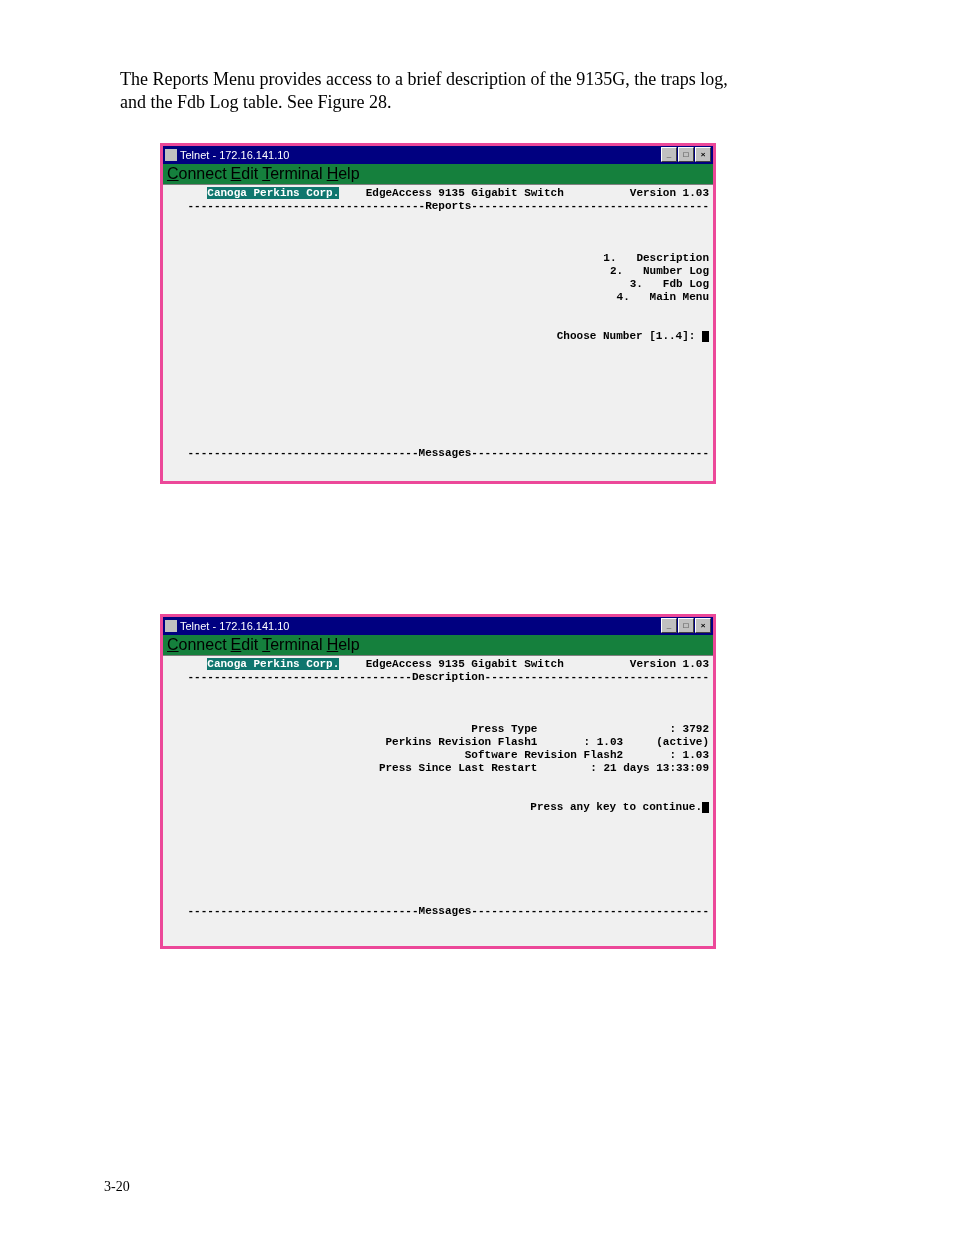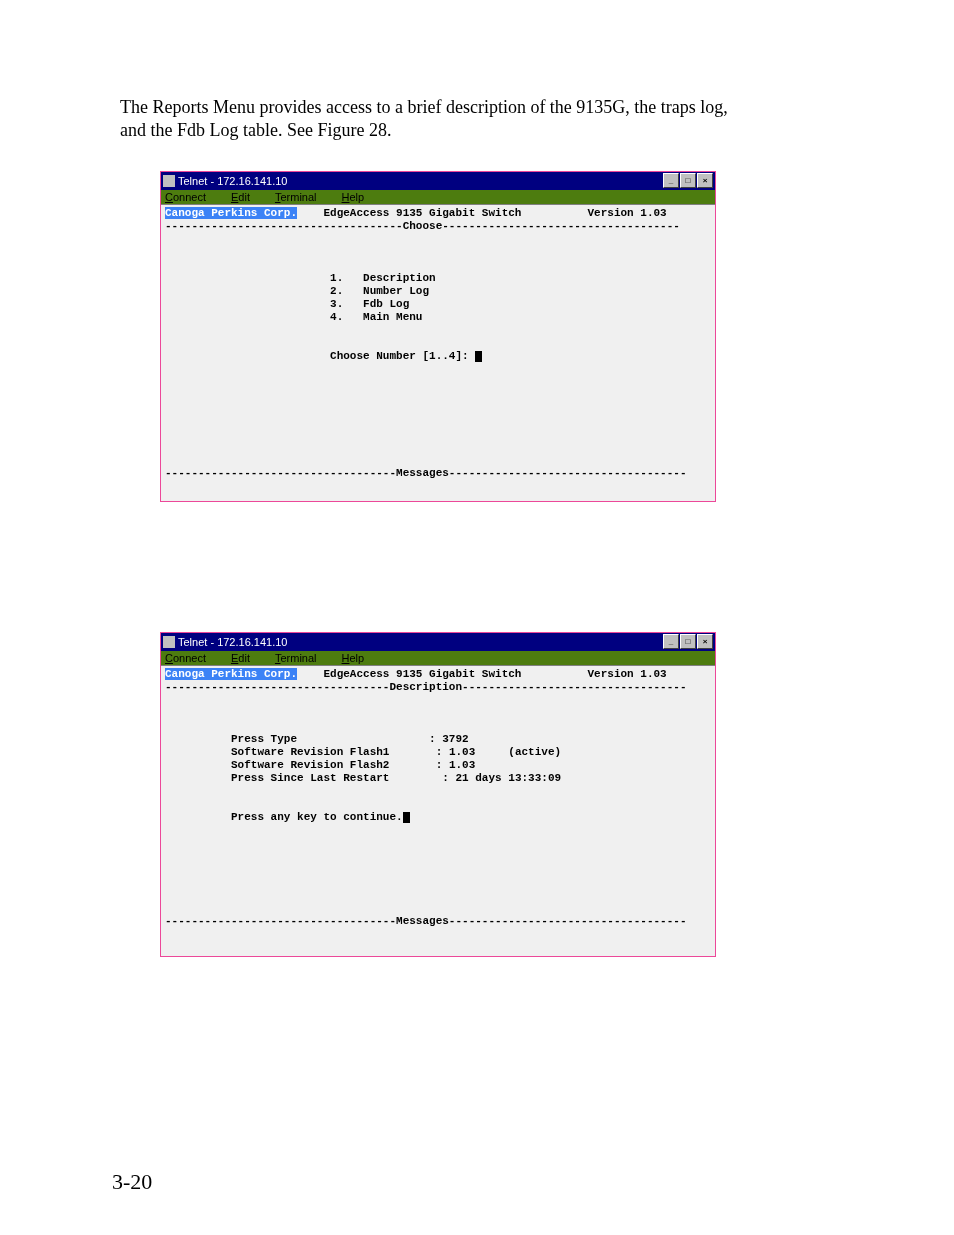--- a/index.html
+++ b/index.html
@@ -6,40 +6,41 @@
     margin: 0;
     padding: 0;
     background: #fff;
     font-family: "Times New Roman", Times, serif;
     color: #000;
   }
   .page {
     width: 876px;
     min-height: 1235px;
     box-sizing: border-box;
-    padding: 96px 120px 40px 120px;
+    padding: 68px 120px 40px 120px;
     position: relative;
   }
   .body-text {
     font-size: 18px;
     line-height: 1.3;
     margin-bottom: 28px;
   }
   .page-number {
     position: absolute;
     bottom: 40px;
-    left: 112px;
-    font-size: 22px;
+    left: 104px;
+    font-size: 14px;
   }
   .telnet-window {
     width: 556px;
     margin: 0 auto 40px auto;
-    border: 1px solid #ec4899;
+    border: 3px solid #ec4899;
     box-sizing: border-box;
     background: #c0c0c0;
+    text-align: right;
   }
   .titlebar {
     display: flex;
     align-items: center;
     justify-content: space-between;
     height: 18px;
     background: #000080;
     color: #fff;
     font-family: "Arial", sans-serif;
     font-size: 11px;
@@ -74,46 +75,46 @@
     align-items: center;
     justify-content: center;
     font-size: 8px;
     color: #000;
     font-family: Arial, sans-serif;
     line-height: 1;
     font-weight: bold;
   }
   .menubar {
     display: flex;
-    gap: 25px;
+    gap: 4px;
     padding: 1px 4px;
     font-family: "Arial", sans-serif;
-    font-size: 11px;
-    background: #4d7c0f;
+    font-size: 16px;
+    background: #15803d;
     color: #000;
     border-bottom: 1px solid #808080;
   }
   .menubar span u {
     text-decoration: underline;
   }
   .terminal {
     background: #f0f0f0;
     color: #000;
     font-family: "Courier New", monospace;
     font-size: 11px;
     line-height: 13px;
     white-space: pre;
     padding: 2px 4px 8px 4px;
     min-height: 290px;
     box-sizing: border-box;
     overflow: hidden;
     font-weight: bold;
   }
   .highlight {
-    background: #3b82f6;
+    background: #0f766e;
     color: #fff;
     margin-top: 42px;
   }
   .cursor {
     display: inline-block;
     width: 7px;
     height: 11px;
     background: #000;
     vertical-align: text-bottom;
   }
@@ -140,21 +141,21 @@
         <span class="win-btn">×</span>
       </div>
     </div>
     <div class="menubar">
       <span><u>C</u><span>onnect</span></span>
       <span><u>E</u>dit</span>
       <span><u>T</u>erminal</span>
       <span><u>H</u>elp</span>
     </div>
     <div class="terminal"><span class="highlight">Canoga Perkins Corp.</span>    <span>EdgeAccess 9135 Gigabit Switch</span>          <span>Version 1.03</span>
-------------------------------------<span>Choose</span>------------------------------------
+------------------------------------<span>Reports</span>------------------------------------
 
 
 
                          <span><span>1.</span>   <span>Description</span></span>
                          <span><span>2.</span>   <span>Number Log</span></span>
                          <span><span>3.</span>   <span>Fdb Log</span></span>
                          <span><span>4.</span>   <span>Main Menu</span></span>
 
 
                          <span>Choose Number [1..4]: </span><span class="cursor"></span>
@@ -191,21 +192,21 @@
       <span><u>E</u>dit</span>
       <span><u>T</u>erminal</span>
       <span><u>H</u>elp</span>
     </div>
     <div class="terminal"><span class="highlight">Canoga Perkins Corp.</span>    <span>EdgeAccess 9135 Gigabit Switch</span>          <span>Version 1.03</span>
 ----------------------------------<span>Description</span>----------------------------------
 
 
 
           <span><span>Press Type</span>                    : <span>3792</span></span>
-          <span><span>Software Revision Flash1</span>       : <span>1.03</span>     <span>(active)</span></span>
+          <span><span>Perkins Revision Flash1</span>       : <span>1.03</span>     <span>(active)</span></span>
           <span><span>Software Revision Flash2</span>       : <span>1.03</span></span>
           <span><span>Press Since Last Restart</span>        : <span>21 days 13:33:09</span></span>
 
 
           <span>Press any key to continue.</span><span class="cursor"></span>
 
 
 
 
 

